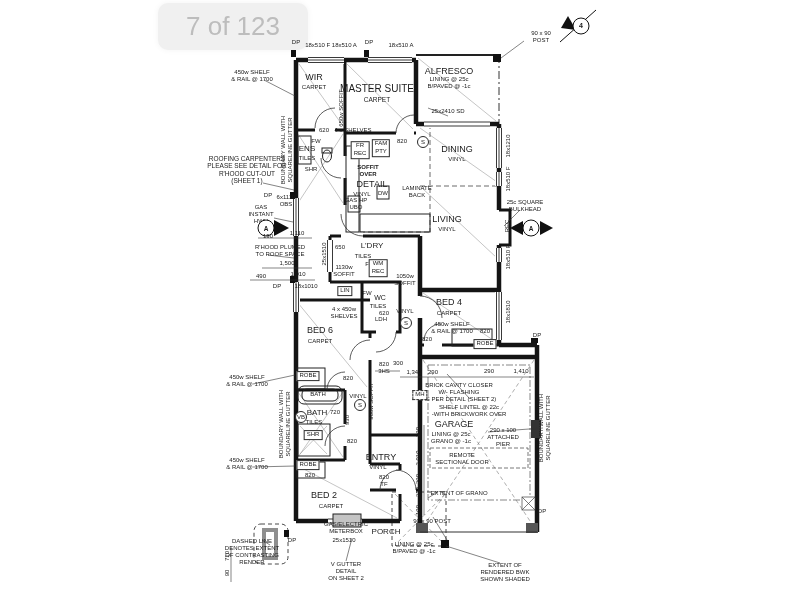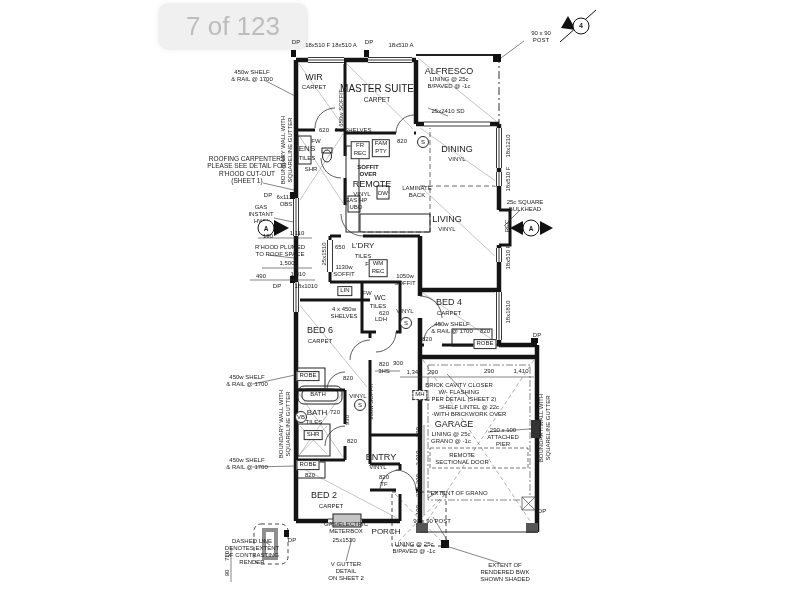--- a/index.html
+++ b/index.html
@@ -333,41 +333,41 @@
   <div class="lbl s6" style="left:449px;top:83px">LINING @ 25c
 B/PAVED @ -1c</div>
   <div class="lbl s6" style="left:448px;top:111px">25x2410 SD</div>
   <div class="lbl s9" style="left:457px;top:149px">DINING</div>
   <div class="lbl s6" style="left:457px;top:159px">VINYL</div>
   <div class="lbl s6" style="left:402px;top:141px">820</div>
   <div class="lbl s6 circ" style="left:423px;top:142px">S</div>
 
   <div class="lbl s6 b" style="left:368px;top:171px">SOFFIT
 OVER</div>
-  <div class="lbl s9" style="left:372px;top:184px">REMOTE</div>
+  <div class="lbl s9" style="left:372px;top:184px">DETAIL</div>
   <div class="lbl s6" style="left:362px;top:194px">VINYL</div>
   <div class="lbl s6" style="left:383px;top:193px">DW</div>
   <div class="lbl s6" style="left:356px;top:204px">GAS HP
 UBO</div>
   <div class="lbl s6" style="left:417px;top:192px">LAMINATE
 BACK</div>
 
   <div class="lbl s9" style="left:447px;top:219px">LIVING</div>
   <div class="lbl s6" style="left:447px;top:229px">VINYL</div>
   <div class="lbl s6" style="left:525px;top:206px">25c SQUARE
 BULKHEAD</div>
   <div class="lbl s65 circA" style="left:531px;top:228px">A</div>
   <div class="lbl s6 rot" style="left:507px;top:226px">REC</div>
   <div class="lbl s6 rot" style="left:508px;top:146px">18x1210</div>
   <div class="lbl s6 rot" style="left:508px;top:179px">18x510 F</div>
   <div class="lbl s6 rot" style="left:508px;top:257px">18x510 F</div>
   <div class="lbl s6 rot" style="left:508px;top:312px">18x1810</div>
 
   <div class="lbl s6" style="left:340px;top:247px">650</div>
-  <div class="lbl s8" style="left:363px;top:246px">L'DRY</div>
+  <div class="lbl s8" style="left:372px;top:246px">L'DRY</div>
   <div class="lbl s6" style="left:363px;top:256px">TILES</div>
   <div class="lbl s6" style="left:370px;top:264px">FW</div>
   <div class="lbl s6 rot" style="left:324px;top:254px">25x1510</div>
   <div class="lbl s6" style="left:344px;top:271px">1130w
 SOFFIT</div>
   <div class="lbl s6 box" style="left:378px;top:268px">WM
 REC</div>
   <div class="lbl s6" style="left:405px;top:280px">1050w
 SOFFIT</div>
   <div class="lbl s6 box" style="left:345px;top:291px">LIN</div>

